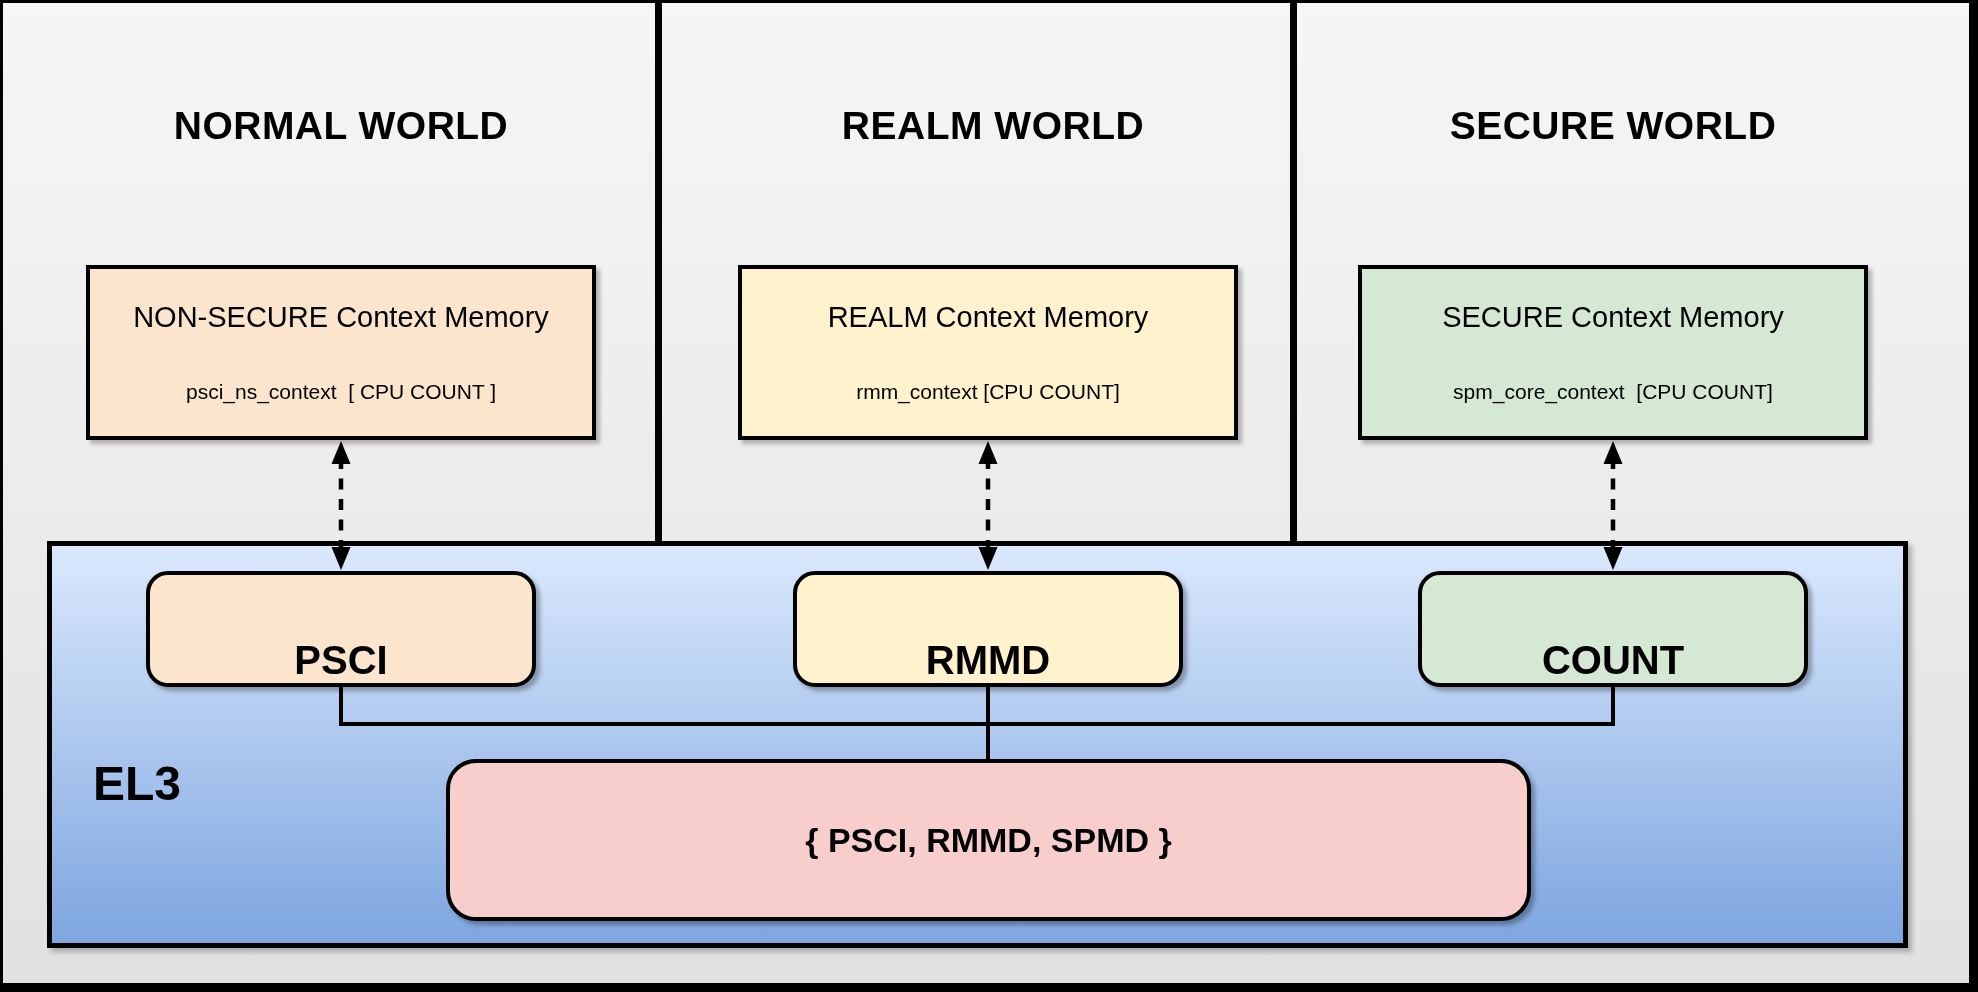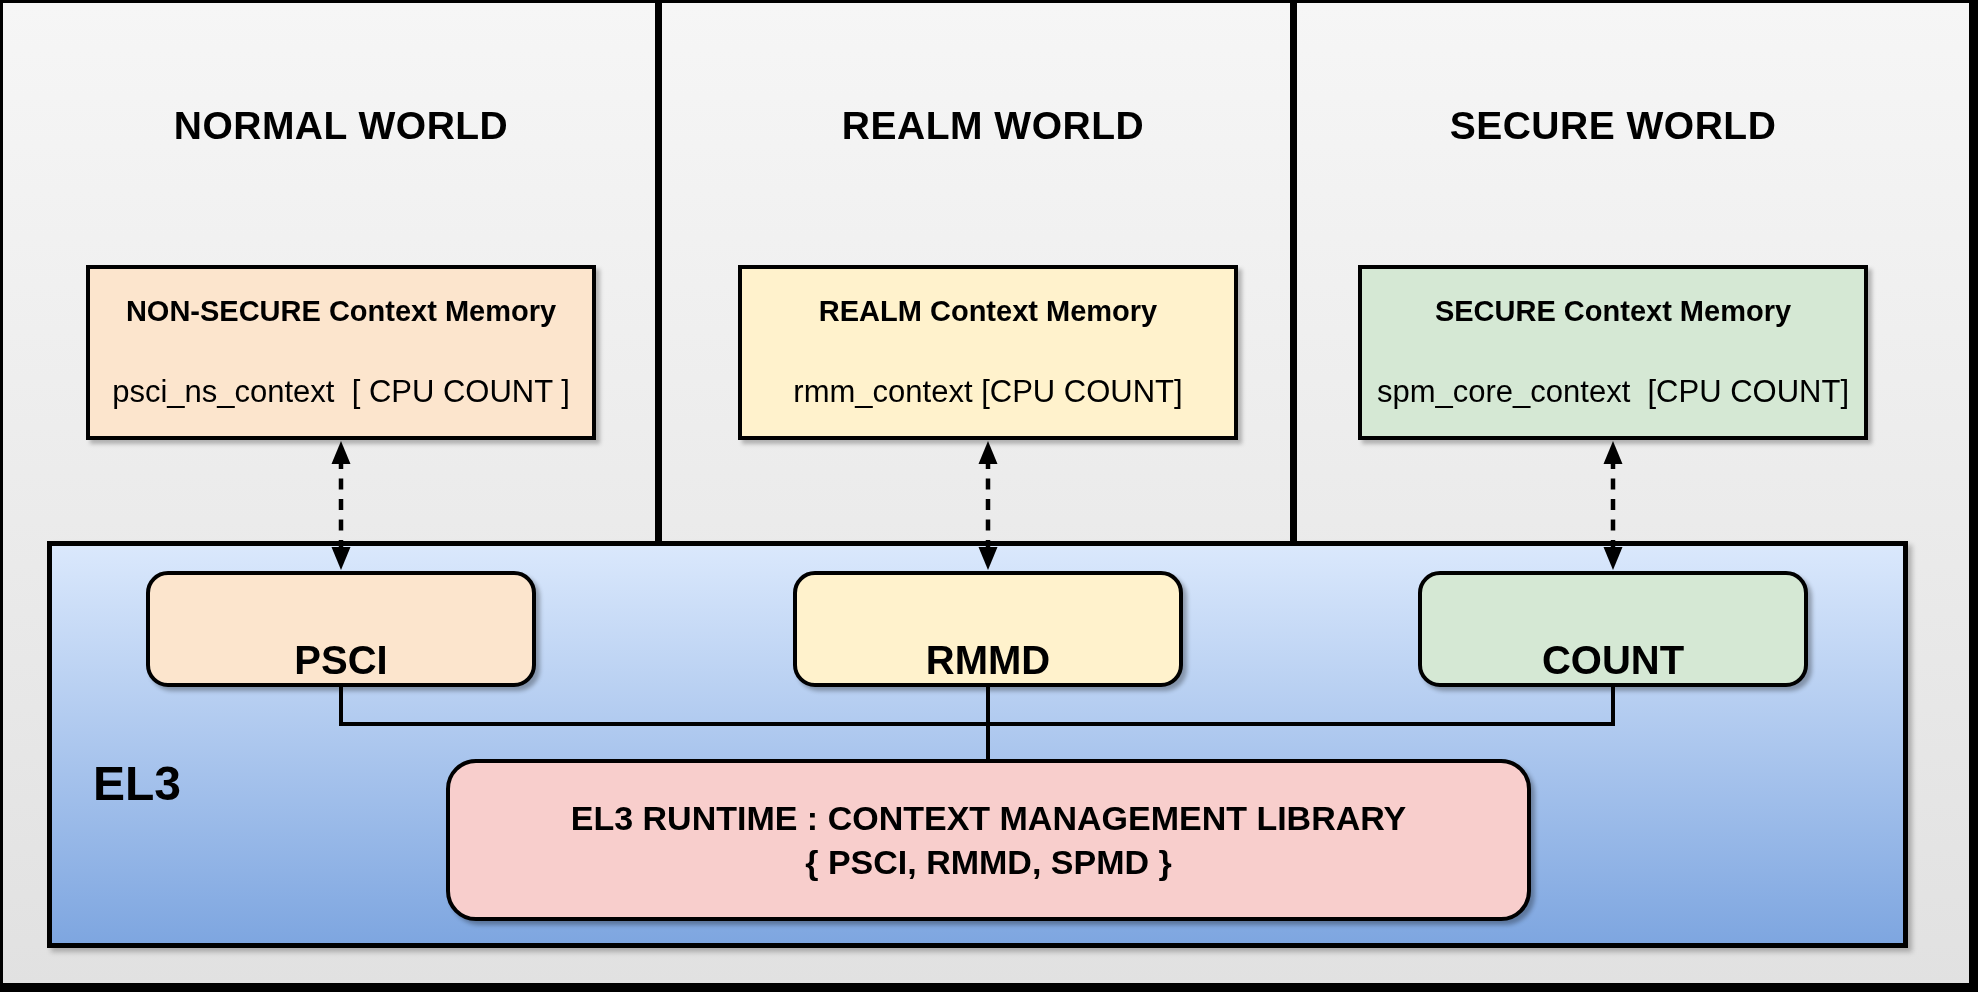--- a/index.html
+++ b/index.html
@@ -21,22 +21,22 @@
     position:absolute; top:101px; transform:translateX(-50%);
     font-size:39px; font-weight:bold; white-space:nowrap; letter-spacing:0.5px;
   }
   .mem-box {
     position:absolute; top:262px; height:175px;
     border:4px solid #000;
     display:flex; flex-direction:column; justify-content:center; align-items:center;
     gap:46px; text-align:center;
     box-shadow:4px 4px 4px rgba(0,0,0,0.25);
   }
-  .mem-title { font-size:29px; font-weight:bold; white-space:pre; }
-  .mem-detail { font-size:31px; white-space:pre; }
+  .mem-title { font-size:29px; font-weight:normal; white-space:pre; }
+  .mem-detail { font-size:21px; white-space:pre; }
   .arrow { position:absolute; top:437px; }
   .el3-region {
     position:absolute; left:44px; top:538px; width:1861px; height:407px;
     background:linear-gradient(#DAE8FC,#7EA6E0);
     border:5px solid #000;
     box-shadow:4px 4px 5px rgba(0,0,0,0.25);
   }
   .conn { position:absolute; background:#000; }
   .comp-box {
     position:absolute; top:568px; width:390px; height:116px;
@@ -109,19 +109,18 @@
     <span>PSCI</span>
   </div>
   <div class="comp-box" style="left: 790px; background-color: rgb(255, 242, 204);">
     <span>RMMD</span>
   </div>
   <div class="comp-box" style="left: 1415px; background-color: rgb(213, 232, 212);">
     <span>COUNT</span>
   </div>
 
   <div class="runtime-box" style="background-color: rgb(248, 206, 204);">
-    <div>EL3 RUNTIME : CONTEXT MANAGEMENT LIBRARY</div>
     <div>{ PSCI, RMMD, SPMD }</div>
   </div>
 
   <div class="el3-label">EL3</div>
 
 </div>
 
 </body></html>

